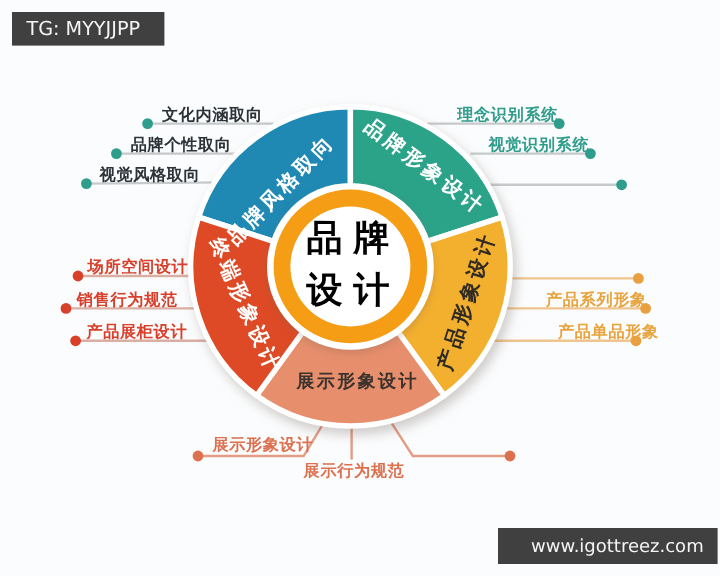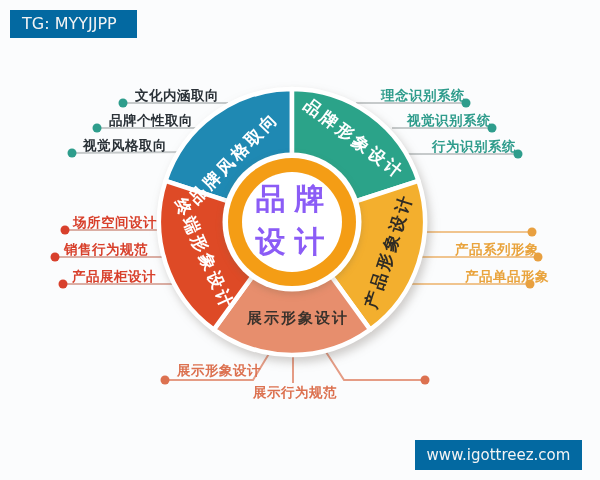--- a/index.html
+++ b/index.html
@@ -6,30 +6,30 @@
   .stage{
     position:relative;width:600px;height:480px;overflow:hidden;
     background:#FBFCFD;
     font-family:"DejaVu Sans","Liberation Sans",sans-serif;
   }
   svg{position:absolute;left:0;top:0;}
   .donut-group{filter:drop-shadow(3px 5px 5px rgba(90,80,70,.28));}
   .ring-group{filter:drop-shadow(0 3px 3px rgba(120,100,70,.25));}
 
   
-  .badge{position:absolute;color:#F4F4F4;background:#0369a1;white-space:nowrap;}
+  .badge{position:absolute;color:#F4F4F4;background:#404040;white-space:nowrap;}
   .badge-tg{left:10px;top:10px;width:127px;height:28px;line-height:28px;
             padding-left:12px;font-size:16px;box-sizing:border-box;}
   .badge-site{left:415px;top:440px;width:167px;height:30px;line-height:30px;
-              text-align:center;font-size:15px;}
+              text-align:center;font-size:15px;padding-left:16px;}
 
   
   .center-label{
     position:absolute;left:292px;top:221px;transform:translate(-50%,-50%);
-    font-size:30px;font-weight:bold;color:#8b5cf6;text-align:left;
+    font-size:30px;font-weight:bold;color:#000000;text-align:left;
     line-height:1.42;letter-spacing:9px;white-space:nowrap;
   }
   .center-label div{text-indent:5px;}
 
   
   .seg{position:absolute;font-weight:bold;font-size:17px;letter-spacing:3px;
        white-space:nowrap;transform-origin:center;}
   #seg-0{left:234px;top:158px;transform:translate(-50%,-50%) rotate(-46deg);}
   #seg-1{left:354px;top:139px;transform:translate(-50%,-50%) rotate(37deg);}
   #seg-2{left:389px;top:251px;transform:translate(-50%,-50%) rotate(-72deg);}
@@ -108,21 +108,20 @@
   <div class="seg" id="seg-2" style="color: rgb(47, 43, 36);">产品形象设计</div>
   <div class="seg" id="seg-3" style="color: rgb(58, 50, 44);">展示形象设计</div>
   <div class="seg" id="seg-4" style="color: rgb(255, 255, 255);">终端形象设计</div>
 
   <div class="co" id="co-tl-0" style="color: rgb(43, 50, 56);">文化内涵取向</div>
   <div class="co" id="co-tl-1" style="color: rgb(43, 50, 56);">品牌个性取向</div>
   <div class="co" id="co-tl-2" style="color: rgb(43, 50, 56);">视觉风格取向</div>
 
   <div class="co" id="co-tr-0" style="color: rgb(47, 156, 140);">理念识别系统</div>
   <div class="co" id="co-tr-1" style="color: rgb(47, 156, 140);">视觉识别系统</div>
-  <div class="co" id="co-tr-2" style="color: rgb(47, 156, 140);">行为识别系统</div>
 
   <div class="co" id="co-l-0" style="color: rgb(216, 64, 44);">场所空间设计</div>
   <div class="co" id="co-l-1" style="color: rgb(216, 64, 44);">销售行为规范</div>
   <div class="co" id="co-l-2" style="color: rgb(216, 64, 44);">产品展柜设计</div>
 
   <div class="co" id="co-r-1" style="color: rgb(233, 163, 60);">产品系列形象</div>
   <div class="co" id="co-r-2" style="color: rgb(233, 163, 60); margin-left: 18px;">产品单品形象</div>
 
   <div class="co" id="co-b-0" style="color: rgb(220, 113, 80);">展示形象设计</div>
   <div class="co" id="co-b-1" style="color: rgb(220, 113, 80);">展示行为规范</div>

